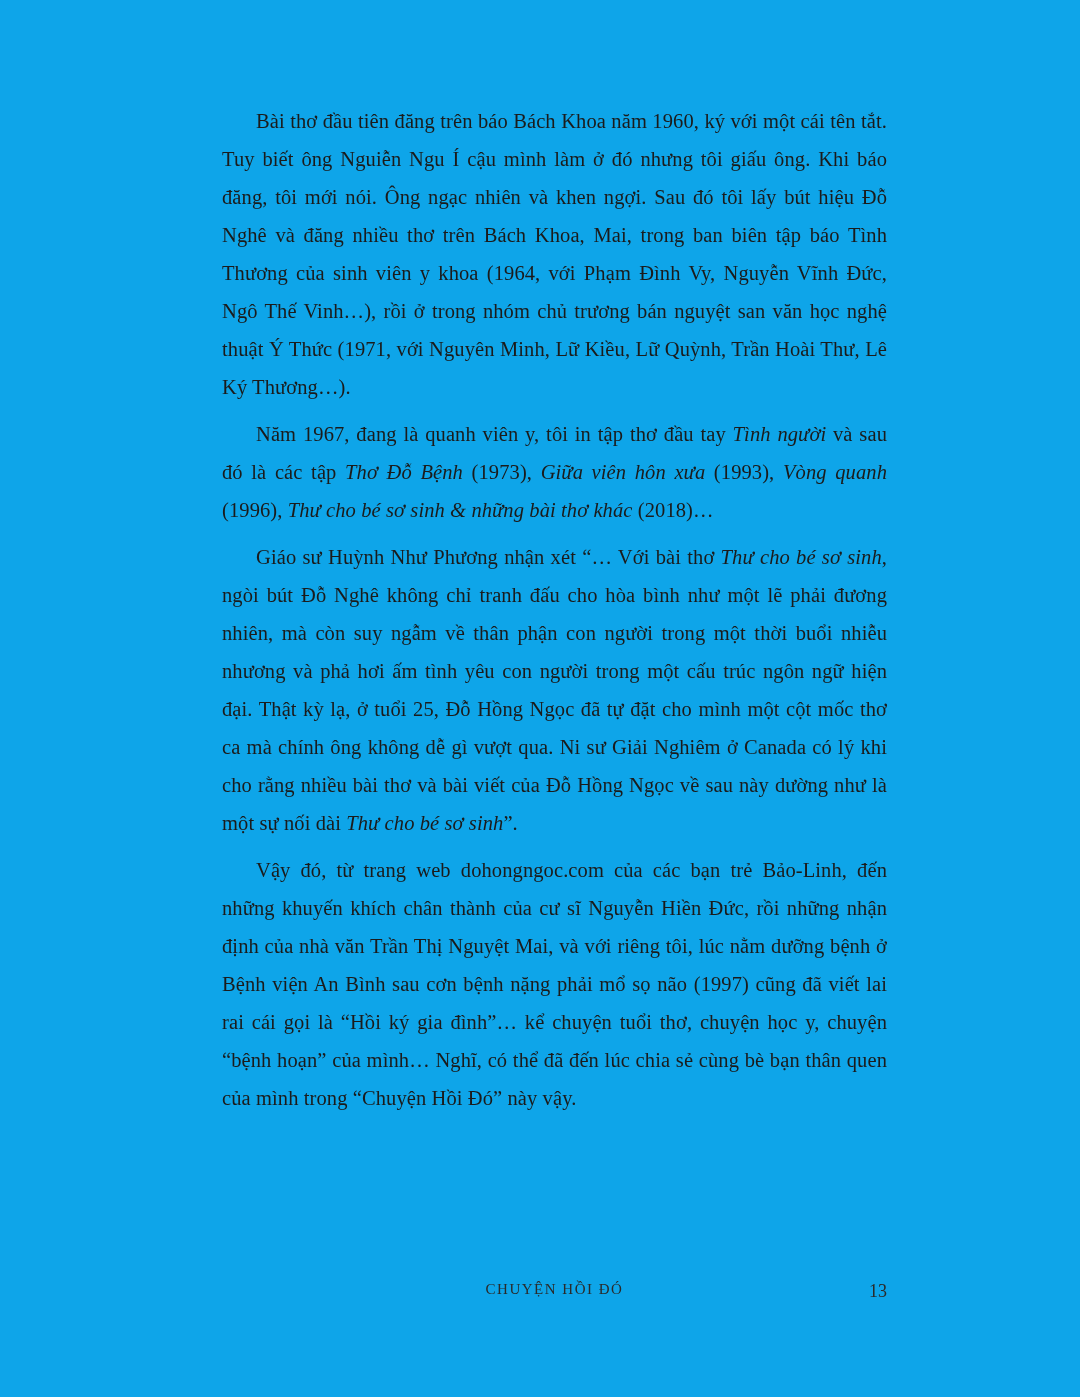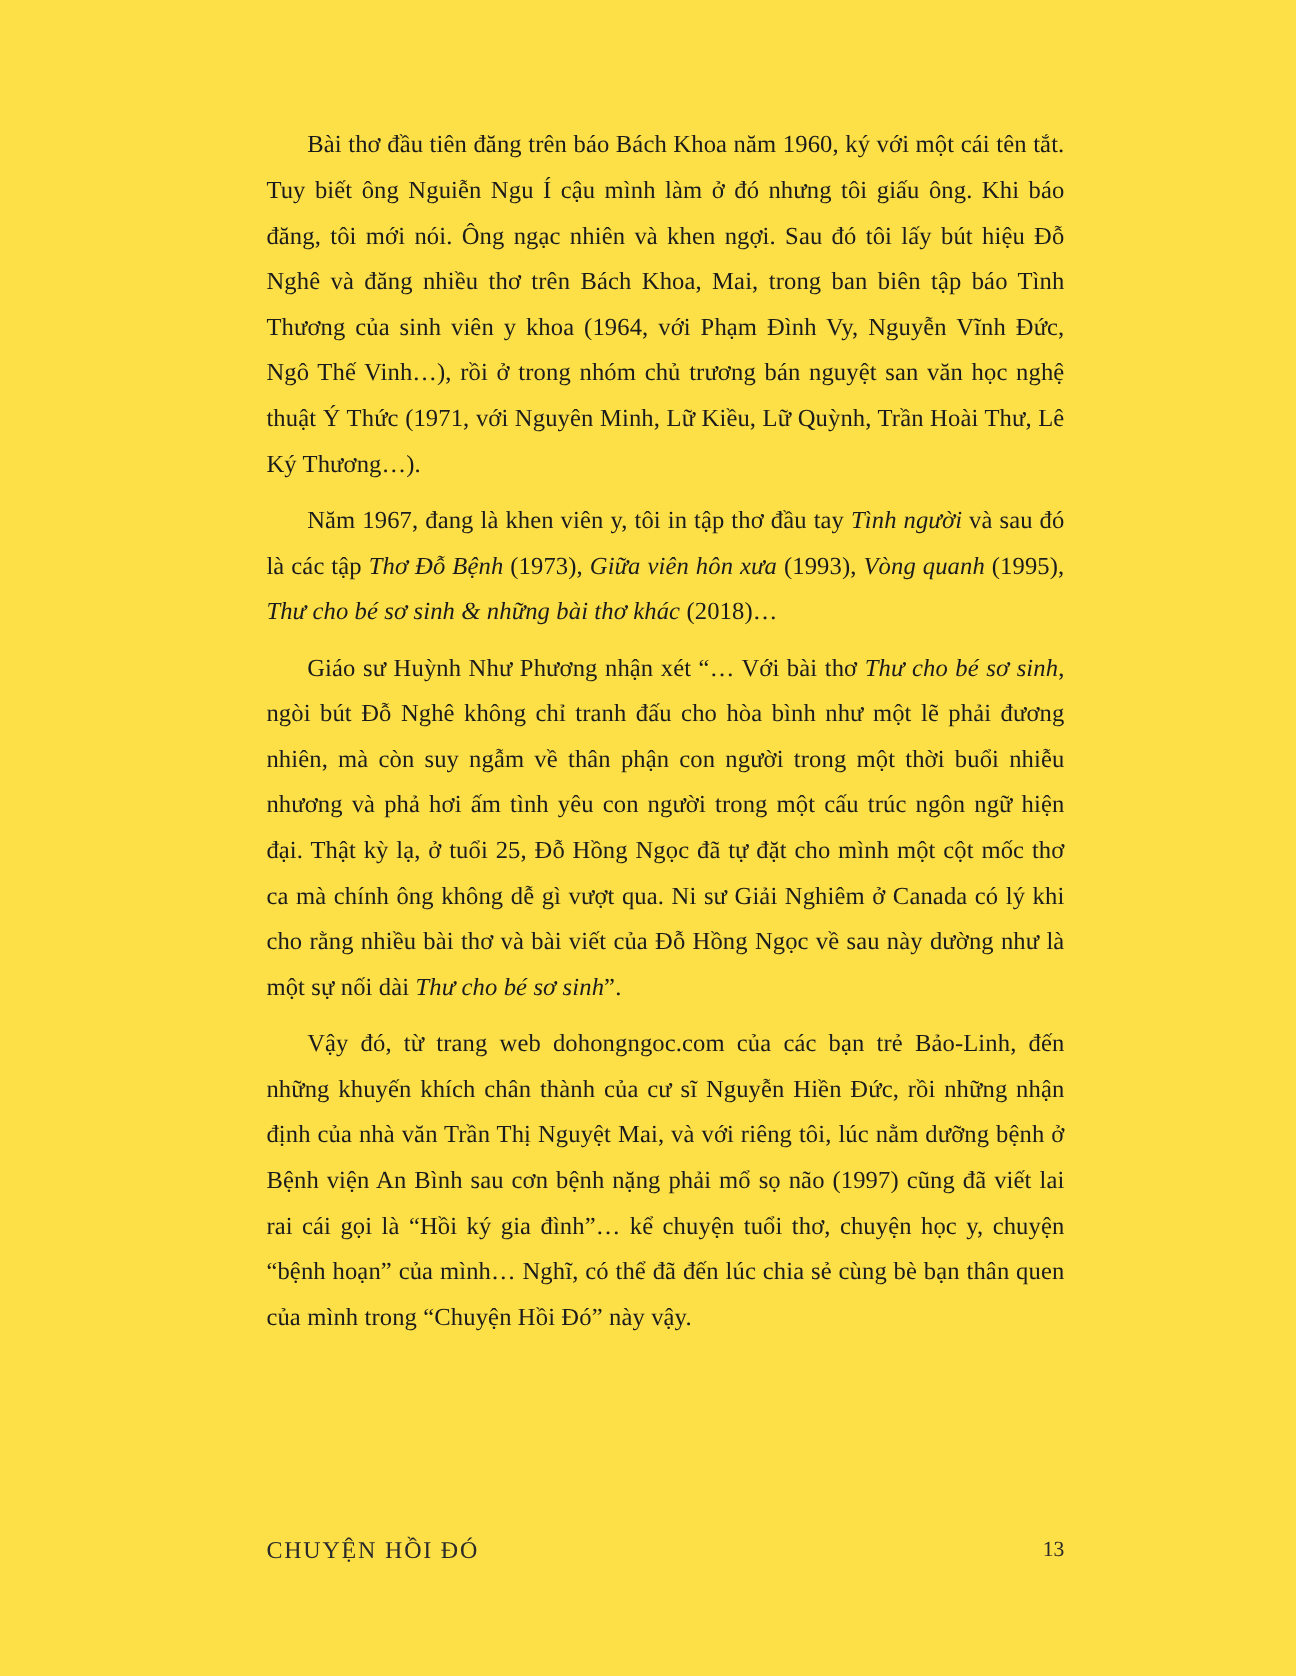--- a/index.html
+++ b/index.html
@@ -8,21 +8,21 @@
     width: 1080px;
     height: 1397px;
     position: relative;
     font-family: "Liberation Serif", "DejaVu Serif", serif;
     color: #1b1b1b;
     overflow: hidden;
   }
   .page {
     position: absolute;
     inset: 0;
-    background: #fde047;
+    background: #0ea5e9;
   }
   .content {
     position: absolute;
     left: 222px;
     top: 102px;
     width: 665px;
     font-size: 20.5px;
     line-height: 38px;
     text-align: justify;
     letter-spacing: 0.1px;
@@ -36,42 +36,42 @@
   }
   .footer {
     position: absolute;
     left: 222px;
     top: 1281px;
     width: 665px;
     height: 30px;
   }
   .footer-title {
     display: block;
-    text-align: left;
-    font-size: 20px;
+    text-align: center;
+    font-size: 15px;
     letter-spacing: 1.5px;
     color: #2a2a2a;
     font-variant: normal;
   }
   .footer-page {
     position: absolute;
     right: 0;
     top: 0;
     font-size: 18px;
     color: #2a2a2a;
   }
 </style>
 </head>
 <body>
 
 <div class="page">
 
   <div class="content">
       <p><span>Bài thơ đầu tiên đăng trên báo Bách Khoa năm 1960, ký với một cái tên tắt. Tuy biết ông Nguiễn Ngu Í cậu mình làm ở đó nhưng tôi giấu ông. Khi báo đăng, tôi mới nói. Ông ngạc nhiên và khen ngợi. Sau đó tôi lấy bút hiệu Đỗ Nghê và đăng nhiều thơ trên Bách Khoa, Mai, trong ban biên tập báo Tình Thương của sinh viên y khoa (1964, với Phạm Đình Vy, Nguyễn Vĩnh Đức, Ngô Thế Vinh…), rồi ở trong nhóm chủ trương bán nguyệt san văn học nghệ thuật Ý Thức (1971, với Nguyên Minh, Lữ Kiều, Lữ Quỳnh, Trần Hoài Thư, Lê Ký Thương…).</span></p>
-      <p><span>Năm 1967, đang là khen viên y, tôi in tập thơ đầu tay </span><em>Tình người</em><span> và sau đó là các tập </span><em>Thơ Đỗ Bệnh</em><span> (1973), </span><em>Giữa viên hôn xưa</em><span> (1993), </span><em>Vòng quanh</em><span> (1995), </span><em>Thư cho bé sơ sinh &amp; những bài thơ khác</em><span> (2018)…</span></p>
+      <p><span>Năm 1967, đang là quanh viên y, tôi in tập thơ đầu tay </span><em>Tình người</em><span> và sau đó là các tập </span><em>Thơ Đỗ Bệnh</em><span> (1973), </span><em>Giữa viên hôn xưa</em><span> (1993), </span><em>Vòng quanh</em><span> (1996), </span><em>Thư cho bé sơ sinh &amp; những bài thơ khác</em><span> (2018)…</span></p>
       <p><span>Giáo sư Huỳnh Như Phương nhận xét “… Với bài thơ </span><em>Thư cho bé sơ sinh</em><span>, ngòi bút Đỗ Nghê không chỉ tranh đấu cho hòa bình như một lẽ phải đương nhiên, mà còn suy ngẫm về thân phận con người trong một thời buổi nhiễu nhương và phả hơi ấm tình yêu con người trong một cấu trúc ngôn ngữ hiện đại. Thật kỳ lạ, ở tuổi 25, Đỗ Hồng Ngọc đã tự đặt cho mình một cột mốc thơ ca mà chính ông không dễ gì vượt qua. Ni sư Giải Nghiêm ở Canada có lý khi cho rằng nhiều bài thơ và bài viết của Đỗ Hồng Ngọc về sau này dường như là một sự nối dài </span><em>Thư cho bé sơ sinh</em><span>”.</span></p>
       <p><span>Vậy đó, từ trang web dohongngoc.com của các bạn trẻ Bảo-Linh, đến những khuyến khích chân thành của cư sĩ Nguyễn Hiền Đức, rồi những nhận định của nhà văn Trần Thị Nguyệt Mai, và với riêng tôi, lúc nằm dưỡng bệnh ở Bệnh viện An Bình sau cơn bệnh nặng phải mổ sọ não (1997) cũng đã viết lai rai cái gọi là “Hồi ký gia đình”… kể chuyện tuổi thơ, chuyện học y, chuyện “bệnh hoạn” của mình… Nghĩ, có thể đã đến lúc chia sẻ cùng bè bạn thân quen của mình trong “Chuyện Hồi Đó” này vậy.</span></p>
     </div>
 
   <div class="footer">
     <span class="footer-title">CHUYỆN HỒI ĐÓ</span>
     <span class="footer-page">13</span>
   </div>
 
 </div>

